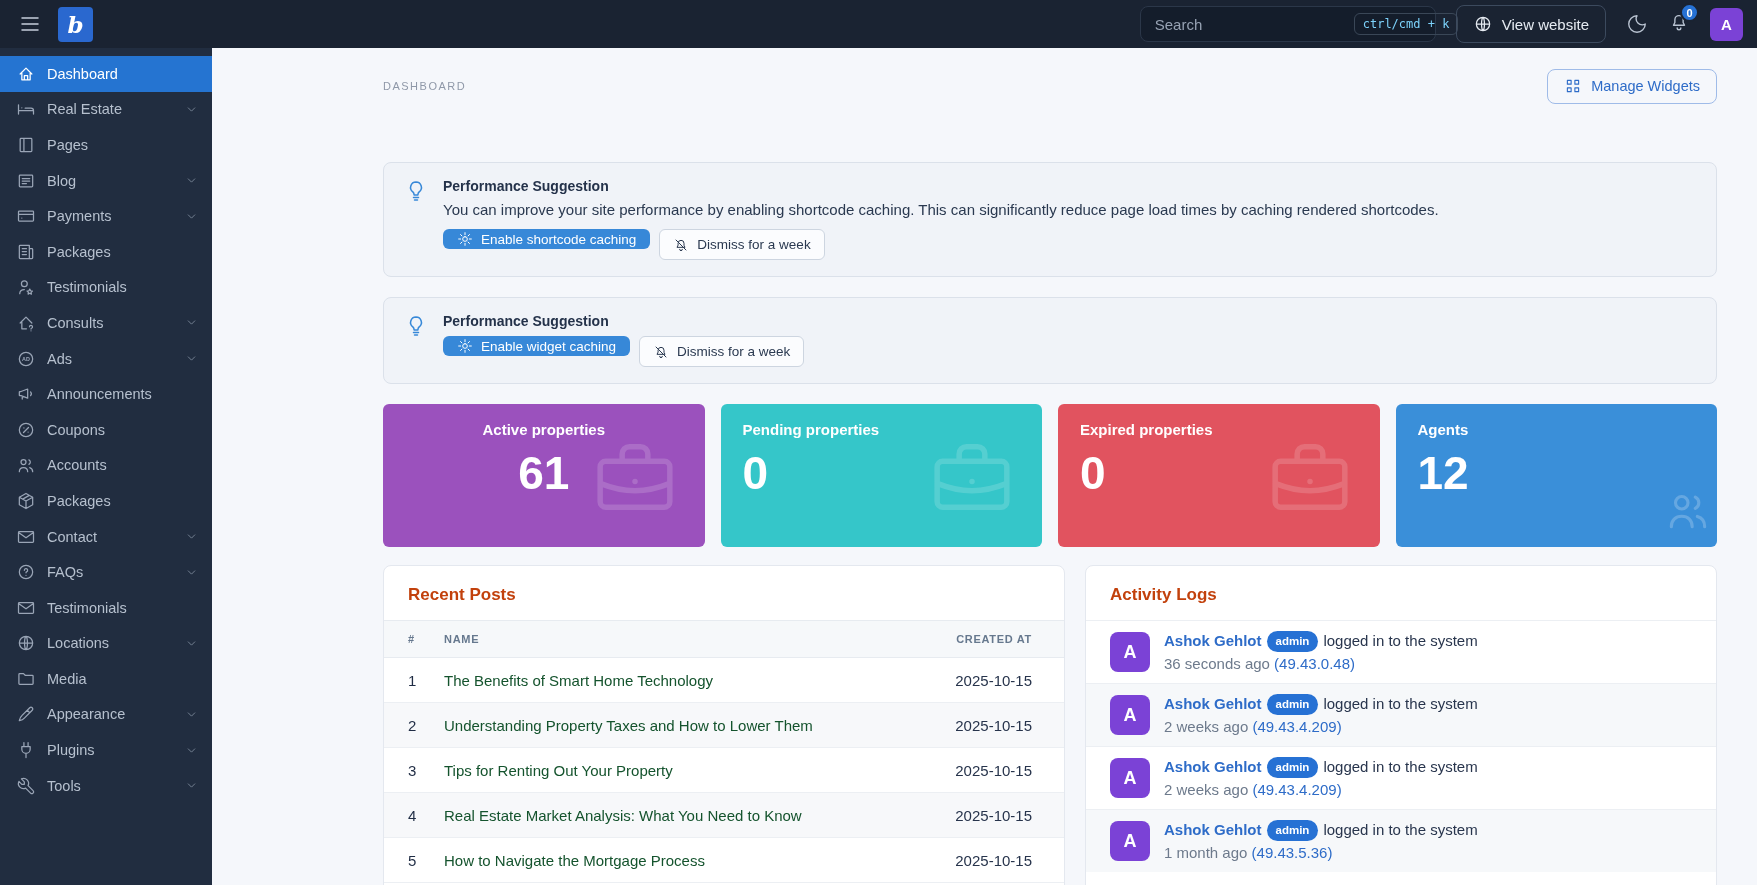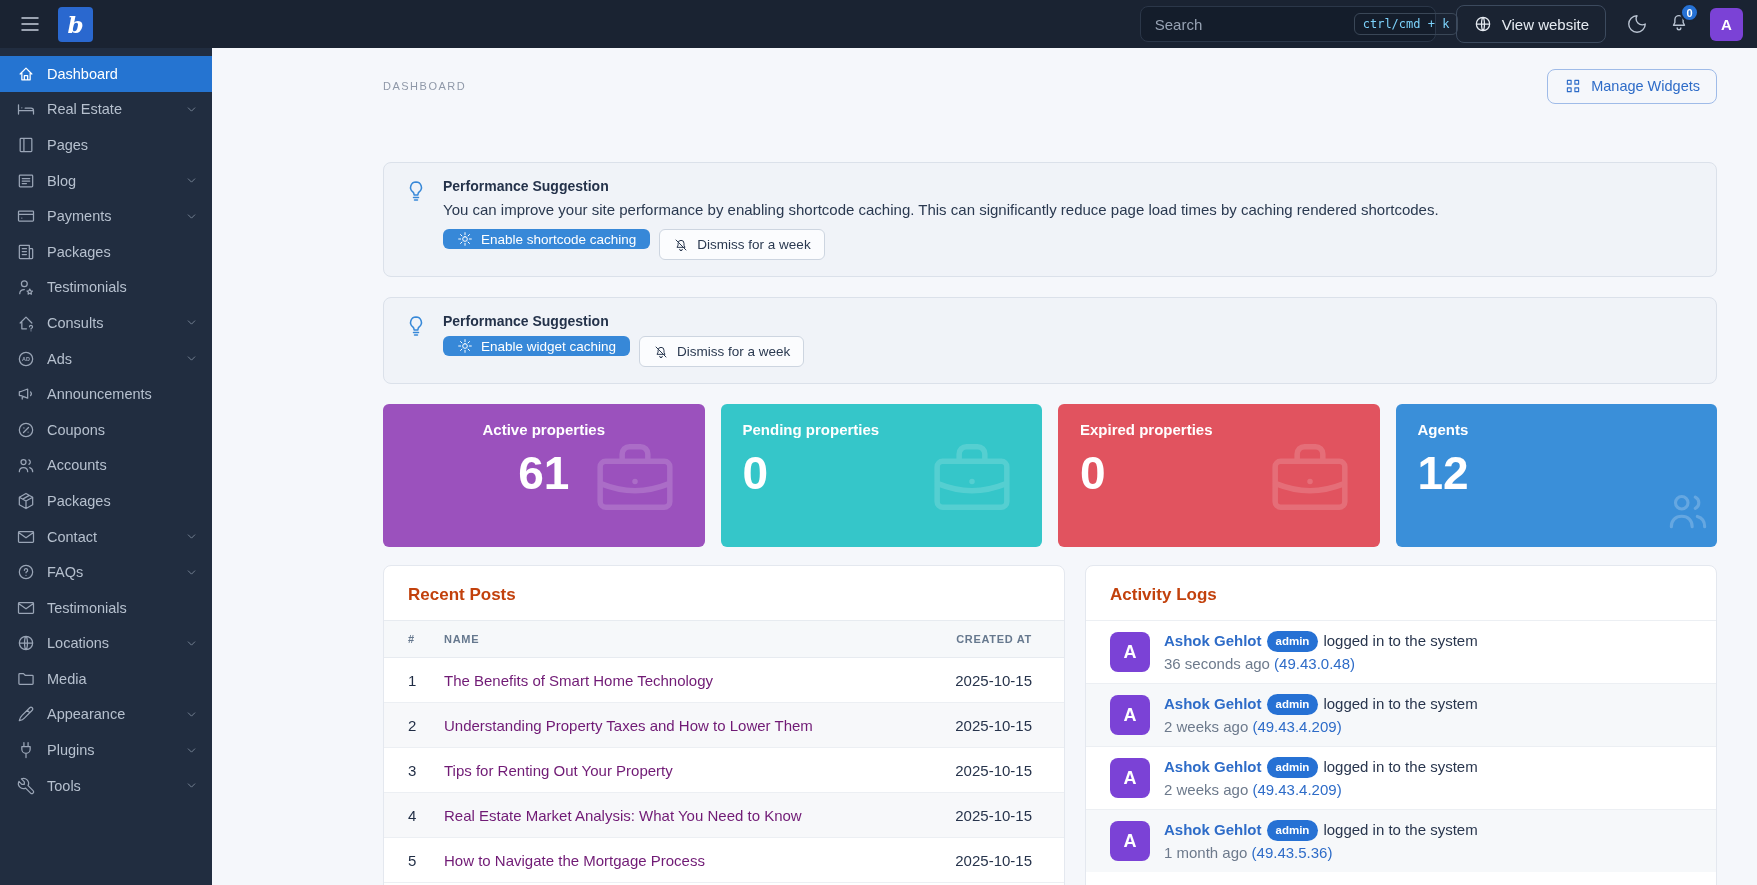--- a/index.html
+++ b/index.html
@@ -126,21 +126,21 @@
   .panel-title { padding:19px 24px 15px; font-size:17px; font-weight:bold; color:#c2410c; }
 
   .tbl-head {
     display:flex; align-items:center; height:38px; background:#f6f8fa;
     border-top:1px solid #e7ebf0; border-bottom:1px solid #e7ebf0;
     font-size:11px; font-weight:bold; color:#66788e; letter-spacing:0.7px; text-transform:uppercase;
   }
   .tbl-row { display:flex; align-items:center; height:45px; font-size:15px; border-bottom:1px solid #eceff3; }
   .tbl-row:nth-child(even) { background:#f7f8fa; }
   .c-num { width:60px; padding-left:24px; flex:none; color:#1f2c44; }
-  .c-name { flex:1; color:#701a75; cursor:pointer; overflow:hidden; white-space:nowrap; text-overflow:ellipsis; }
+  .c-name { flex:1; color:#14532d; cursor:pointer; overflow:hidden; white-space:nowrap; text-overflow:ellipsis; }
   .c-date { width:132px; flex:none; text-align:right; padding-right:32px; color:#27344c; }
   .tbl-head .c-name, .tbl-head .c-num, .tbl-head .c-date { color:#66788e; cursor:default; }
 
   .act-entry { display:flex; align-items:center; padding:9px 24px; min-height:58px; border-top:1px solid #eceff3; }
   .act-entry:nth-child(even) { background:#f6f8fa; }
   .act-avatar {
     width:40px; height:40px; border-radius:8px; background:#7b42d6; color:#fff; flex:none;
     font-size:18px; font-weight:bold; display:flex; align-items:center; justify-content:center;
   }
   .act-text { margin-left:14px; font-size:15px; line-height:1.4; }

